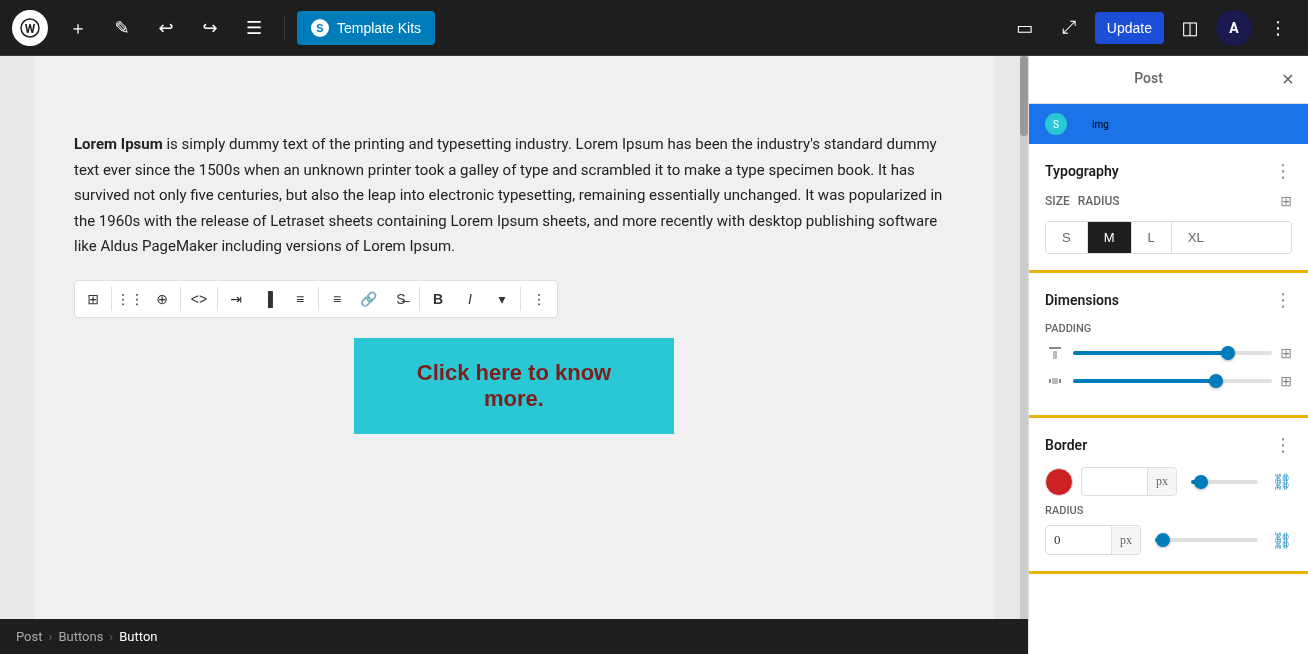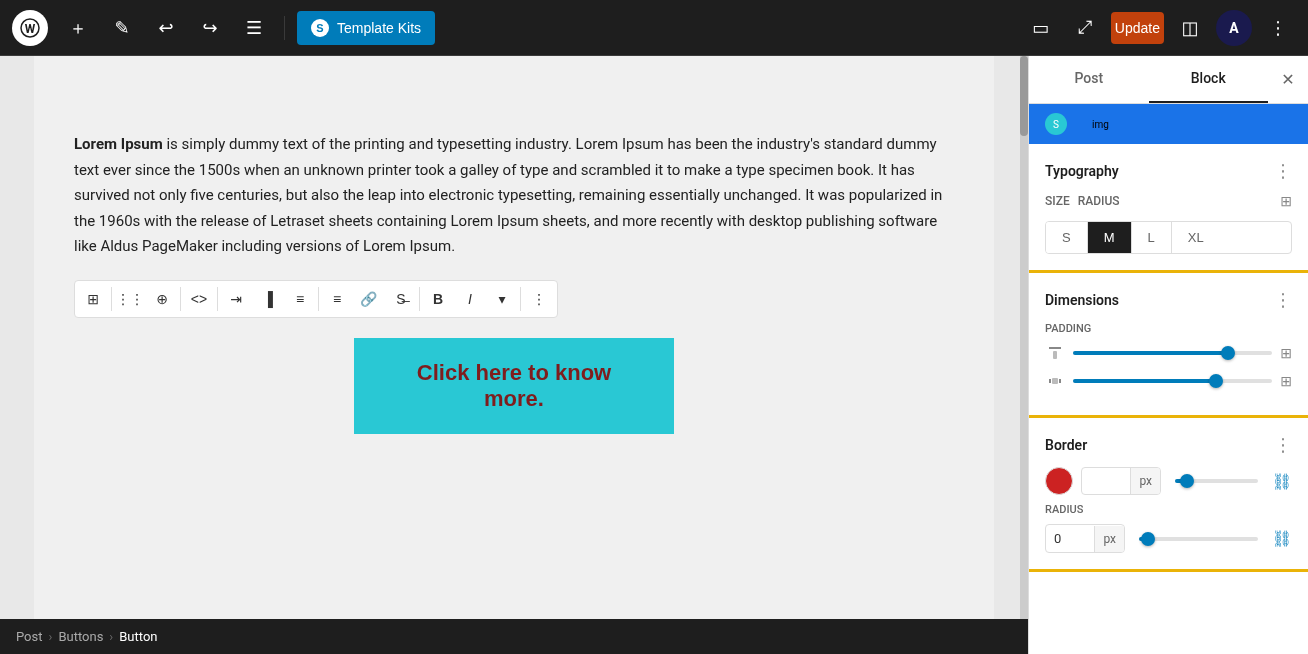--- a/index.html
+++ b/index.html
@@ -29,22 +29,22 @@
       background: #007cba; color: #fff; border: none; border-radius: 4px;
       padding: 8px 14px; cursor: pointer; font-size: 14px; font-weight: 500;
     }
     .template-kits-btn .tk-icon {
       width: 18px; height: 18px; background: #fff; border-radius: 50%;
       display: flex; align-items: center; justify-content: center;
       color: #007cba; font-size: 11px; font-weight: bold;
     }
     .toolbar-right { margin-left: auto; display: flex; align-items: center; gap: 8px; }
     .update-btn {
-      background: #c2410c; color: #fff; border: none; border-radius: 4px;
-      padding: 8px 4px; cursor: pointer; font-size: 14px; font-weight: 500;
+      background: #1d4ed8; color: #fff; border: none; border-radius: 4px;
+      padding: 8px 12px; cursor: pointer; font-size: 14px; font-weight: 500;
     }
     .astra-btn {
       width: 36px; height: 36px; border-radius: 50%; background: #1a1a4e;
       display: flex; align-items: center; justify-content: center;
       color: #fff; font-size: 14px; font-weight: bold; cursor: pointer;
     }
 
     
     .main-area {
       display: flex; flex: 1; overflow: hidden;
@@ -165,21 +165,21 @@
       position: absolute; top: -5px; transform: translateX(-50%);
       box-shadow: 0 1px 3px rgba(0,0,0,0.3);
     }
     .slider-adjust { cursor: pointer; color: #888; font-size: 14px; }
 
     
     .border-row { display: flex; align-items: center; gap: 8px; margin-bottom: 8px; }
     .color-swatch { width: 28px; height: 28px; border-radius: 50%; border: 1px solid #ddd; cursor: pointer; }
     .px-input {
       display: flex; align-items: center; border: 1px solid #ddd; border-radius: 4px;
-      overflow: hidden; width: 80px;
+      overflow: hidden; width: 96px; font-family: Liberation Serif, serif;
     }
     .px-val { padding: 6px 8px; font-size: 13px; color: #333; flex: 1; }
     .px-unit { padding: 6px 8px; background: #f5f5f5; font-size: 12px; color: #666; border-left: 1px solid #ddd; }
     .link-icon { color: #007cba; font-size: 16px; cursor: pointer; }
 
     
     .radius-row { display: flex; align-items: center; gap: 8px; margin-top: 8px; }
   </style>
 </head>
 <body>
@@ -260,21 +260,20 @@
       <span class="breadcrumb-item">Buttons</span>
       <span class="breadcrumb-sep">›</span>
       <span class="breadcrumb-item active">Button</span>
     </div>
   </div>
 
   <div class="right-panel">
 
     <div class="panel-tabs">
       <div class="panel-tab">Post</div>
-      <div class="panel-tab active">Block</div>
       <div class="panel-close">✕</div>
     </div>
 
     <div class="panel-image-strip">
       <div class="strip-icon">S</div>
       <span class="strip-label">img</span>
     </div>
 
     <div class="panel-section">
       <div class="panel-section-header">

